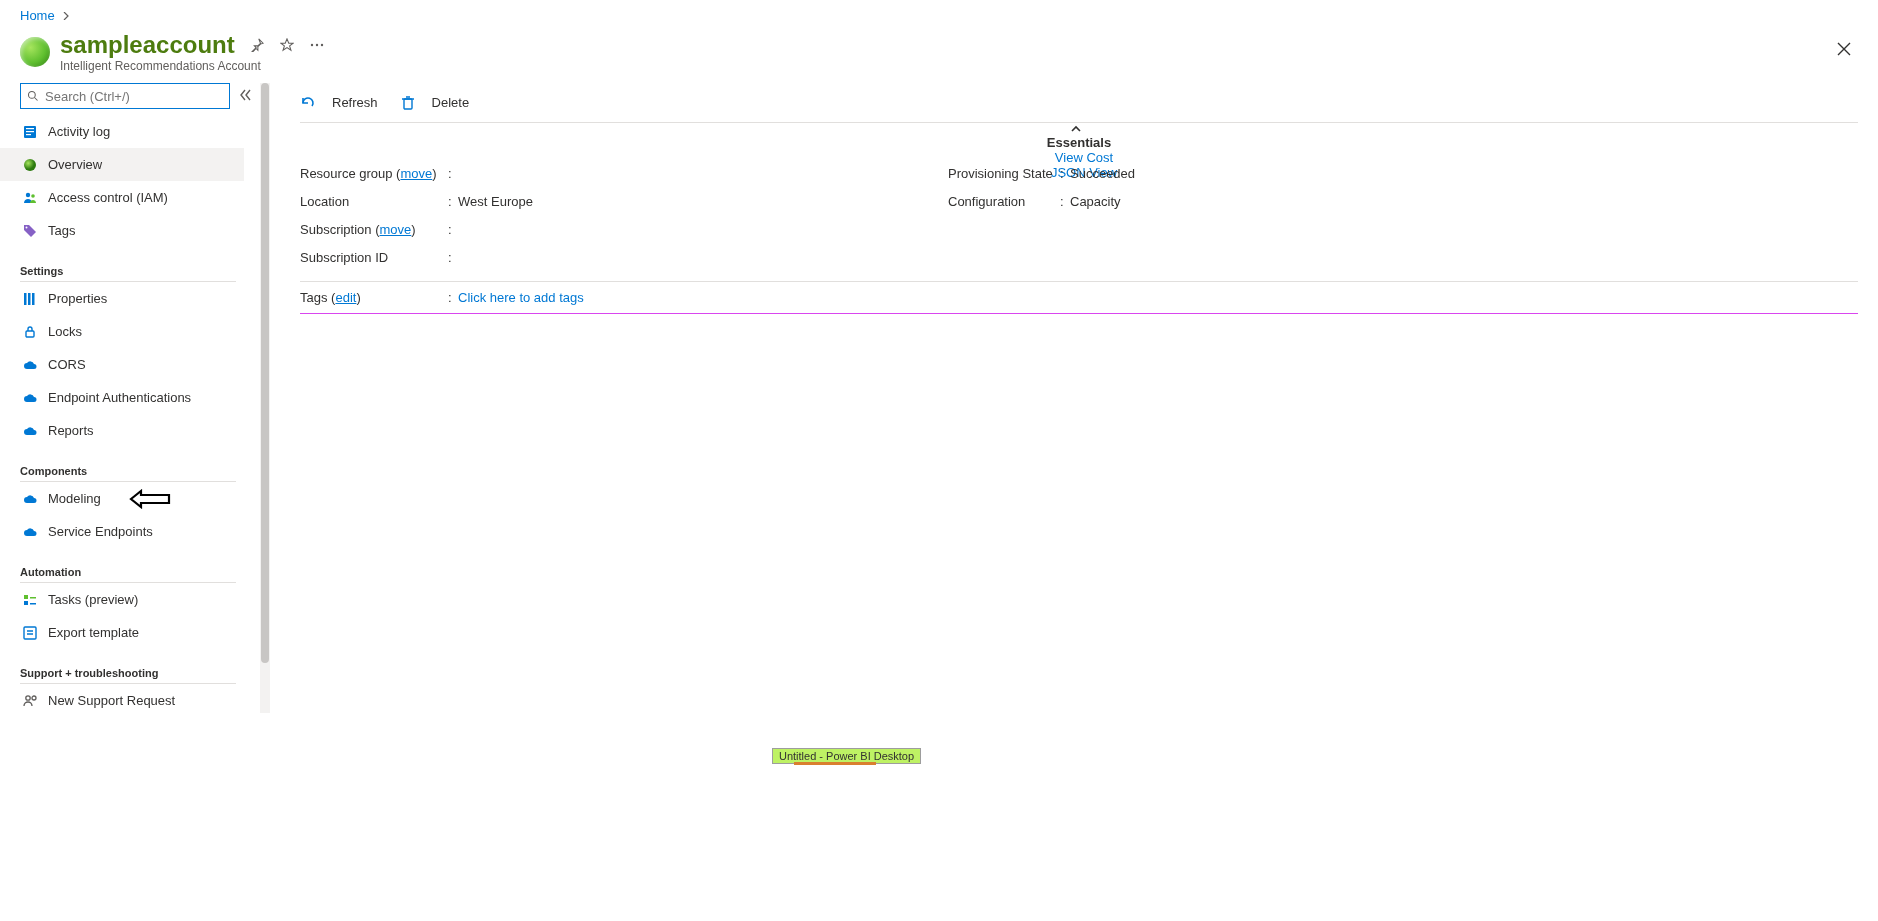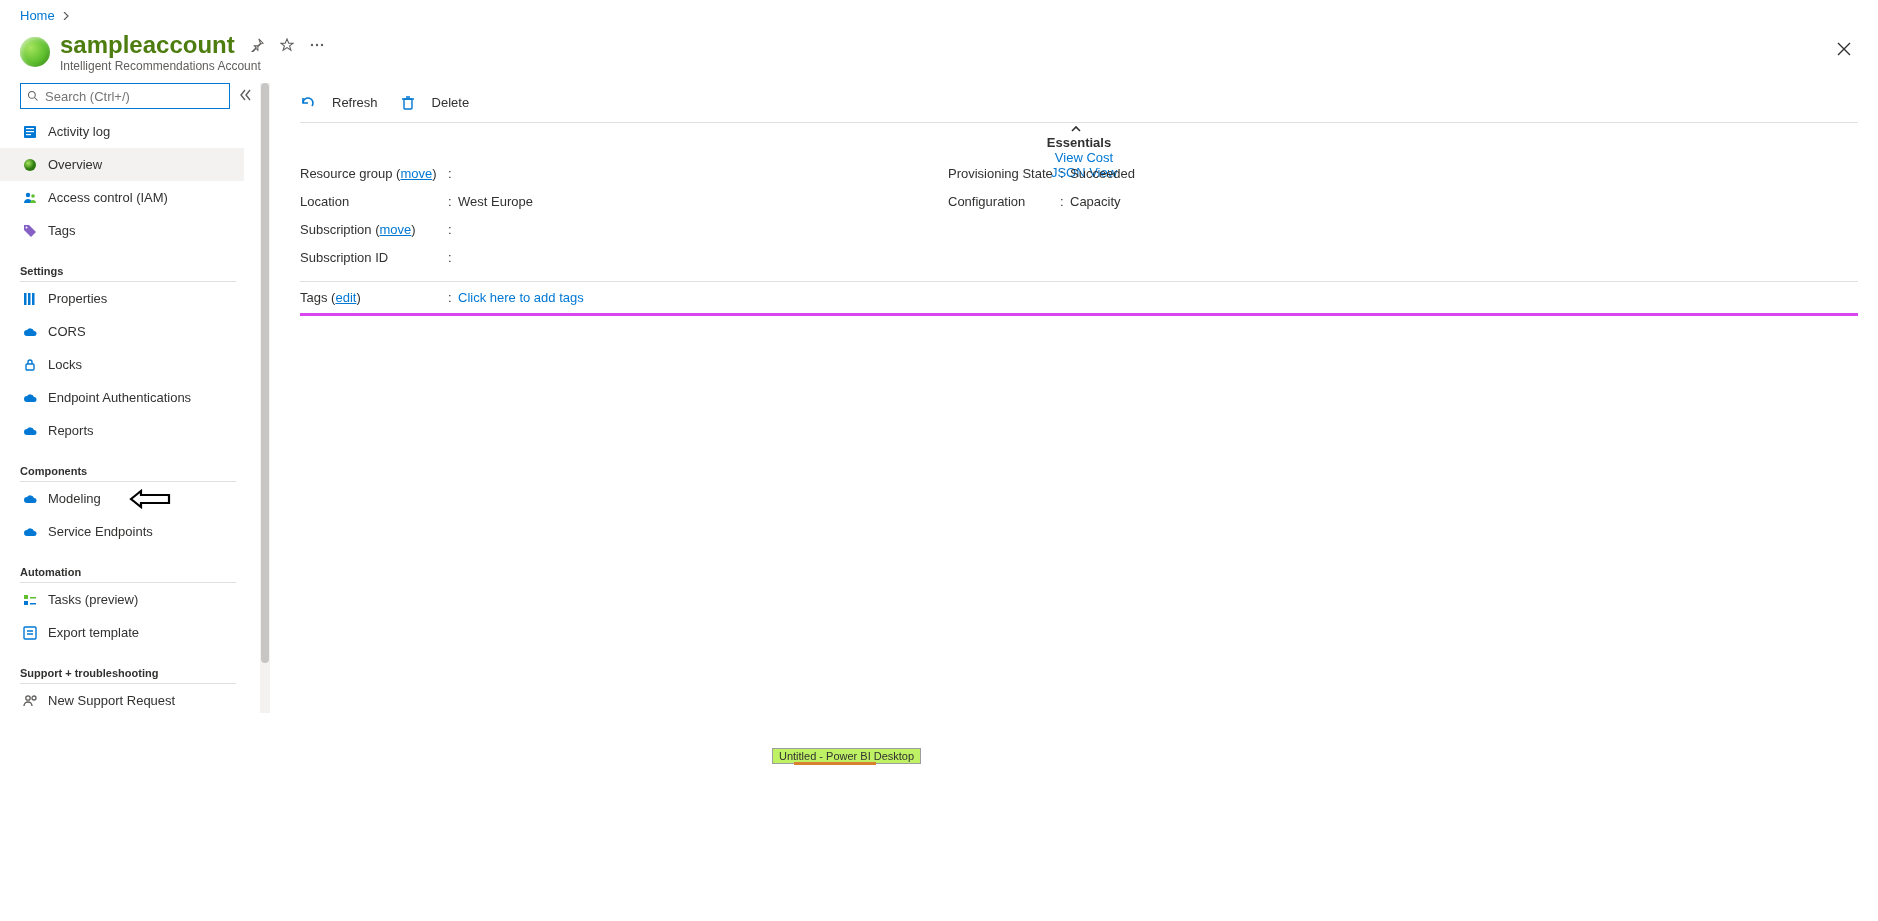--- a/index.html
+++ b/index.html
@@ -207,21 +207,21 @@
     color: #323130;
   }
   .kv .colon {
     width: 10px;
     color: #323130;
   }
   .kv .v { color: #323130; }
 
   .tags-row {
     border-top: 1px solid #e1dfdd;
-    border-bottom: 3px solid #d946ef;
+    border-bottom: 1px solid #d946ef;
     padding: 8px 0;
     display: flex;
     align-items: center;
   }
 
   
   .taskbar-tip {
     position: fixed;
     left: 772px;
     top: 748px;
@@ -359,34 +359,34 @@
         <svg width="14" height="14" viewBox="0 0 14 14">
             <rect x="1" y="1" width="2.5" height="12" fill="#0078d4"></rect>
             <rect x="5" y="1" width="2.5" height="12" fill="#0078d4"></rect>
             <rect x="9" y="1" width="2.5" height="12" fill="#0078d4"></rect>
           </svg>
       </span>
       <span class="label">Properties</span>
     </div>
     <div class="nav-item">
       <span class="nicon">
+        <svg width="14" height="14" viewBox="0 0 14 14">
+            <rect x="3" y="6" width="8" height="6" rx="1" fill="none" stroke="#0078d4" stroke-width="1.4"></rect>
+            <path d="M5 6V4a2 2 0 014 0v2" fill="none" stroke="#0078d4" stroke-width="1.4"></path>
+          </svg>
+      </span>
+      <span class="label">Locks</span>
+    </div>
+    <div class="nav-item">
+      <span class="nicon">
         <svg width="14" height="14" viewBox="0 0 14 10">
             <path d="M4 9a3 3 0 010-6 4 4 0 017 1 2.5 2.5 0 010 5H4z" fill="#0078d4"></path>
           </svg>
       </span>
       <span class="label">CORS</span>
-    </div>
-    <div class="nav-item">
-      <span class="nicon">
-        <svg width="14" height="14" viewBox="0 0 14 14">
-            <rect x="3" y="6" width="8" height="6" rx="1" fill="none" stroke="#0078d4" stroke-width="1.4"></rect>
-            <path d="M5 6V4a2 2 0 014 0v2" fill="none" stroke="#0078d4" stroke-width="1.4"></path>
-          </svg>
-      </span>
-      <span class="label">Locks</span>
     </div>
     <div class="nav-item">
       <span class="nicon">
         <svg width="14" height="14" viewBox="0 0 14 10">
             <path d="M4 9a3 3 0 010-6 4 4 0 017 1 2.5 2.5 0 010 5H4z" fill="#0078d4"></path>
           </svg>
       </span>
       <span class="label">Endpoint Authentications</span>
     </div>
     <div class="nav-item">

